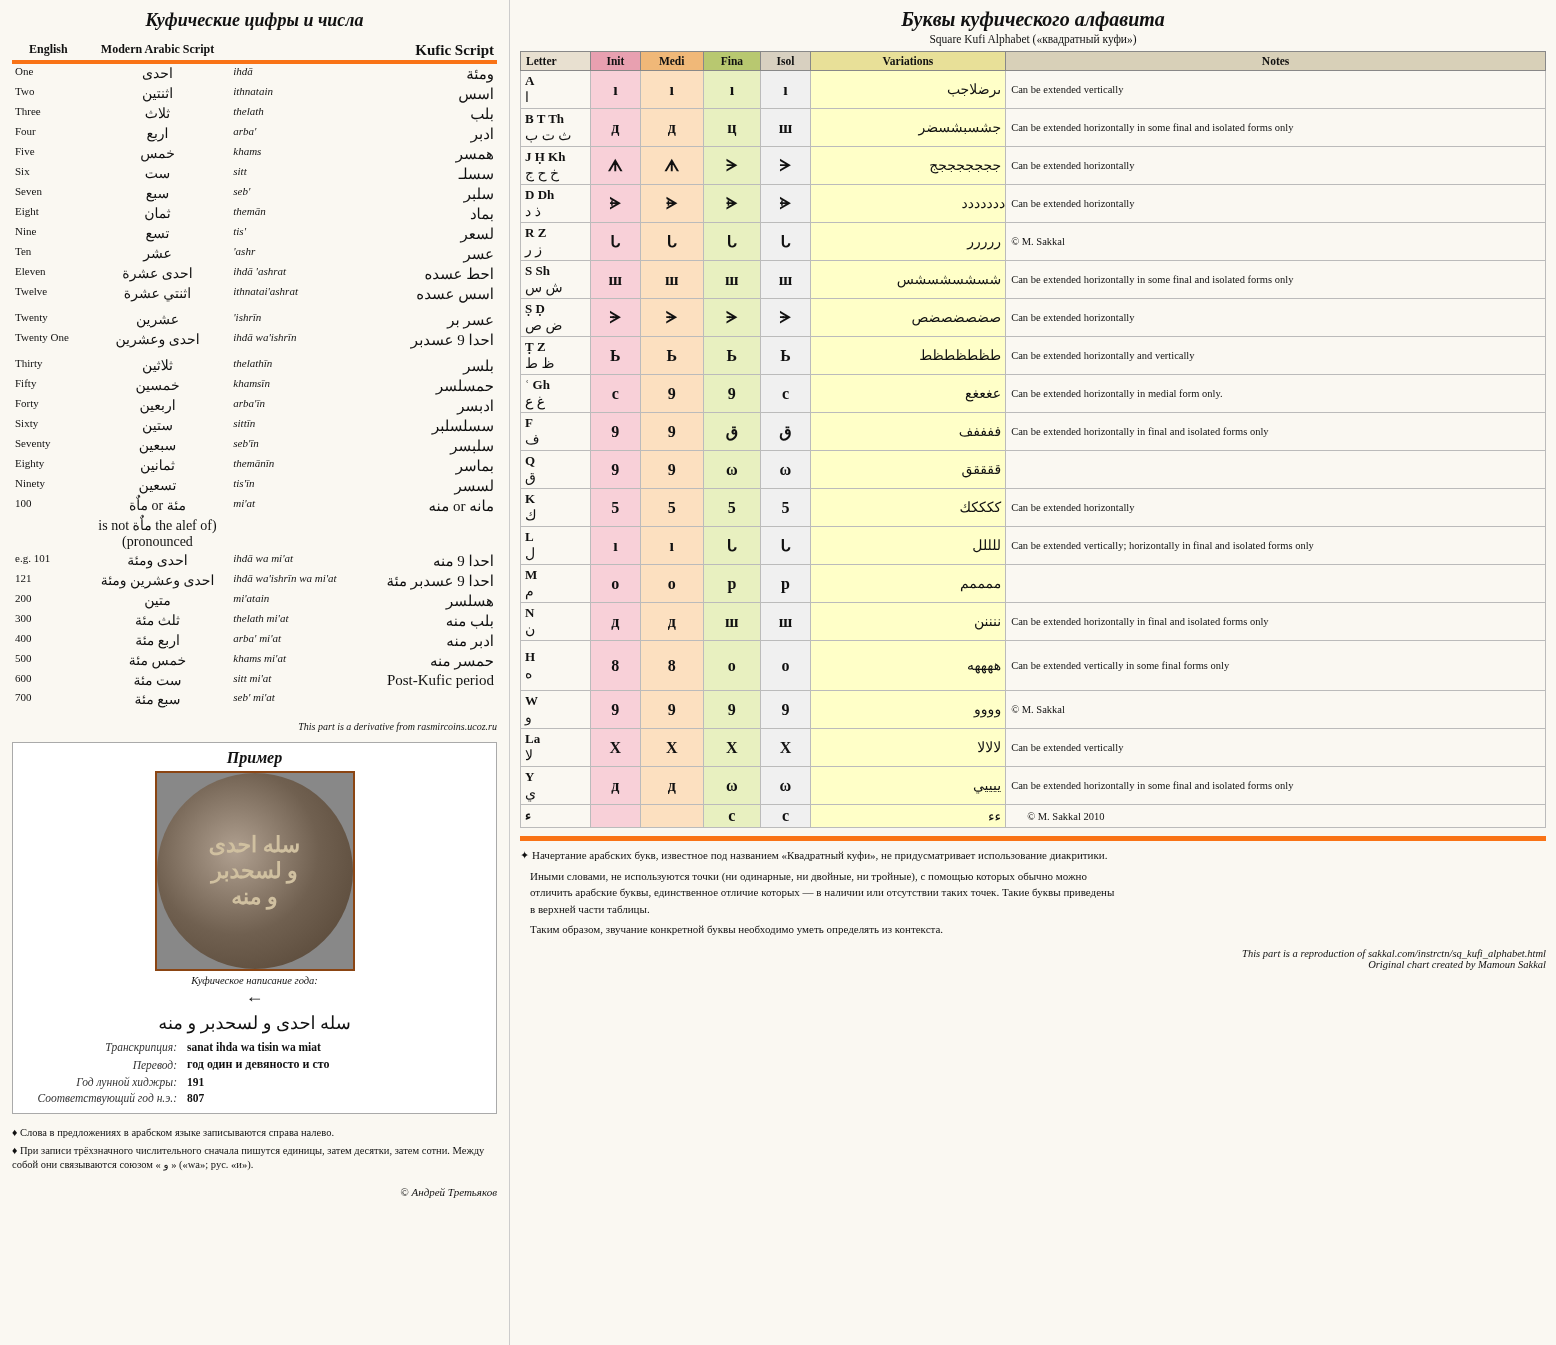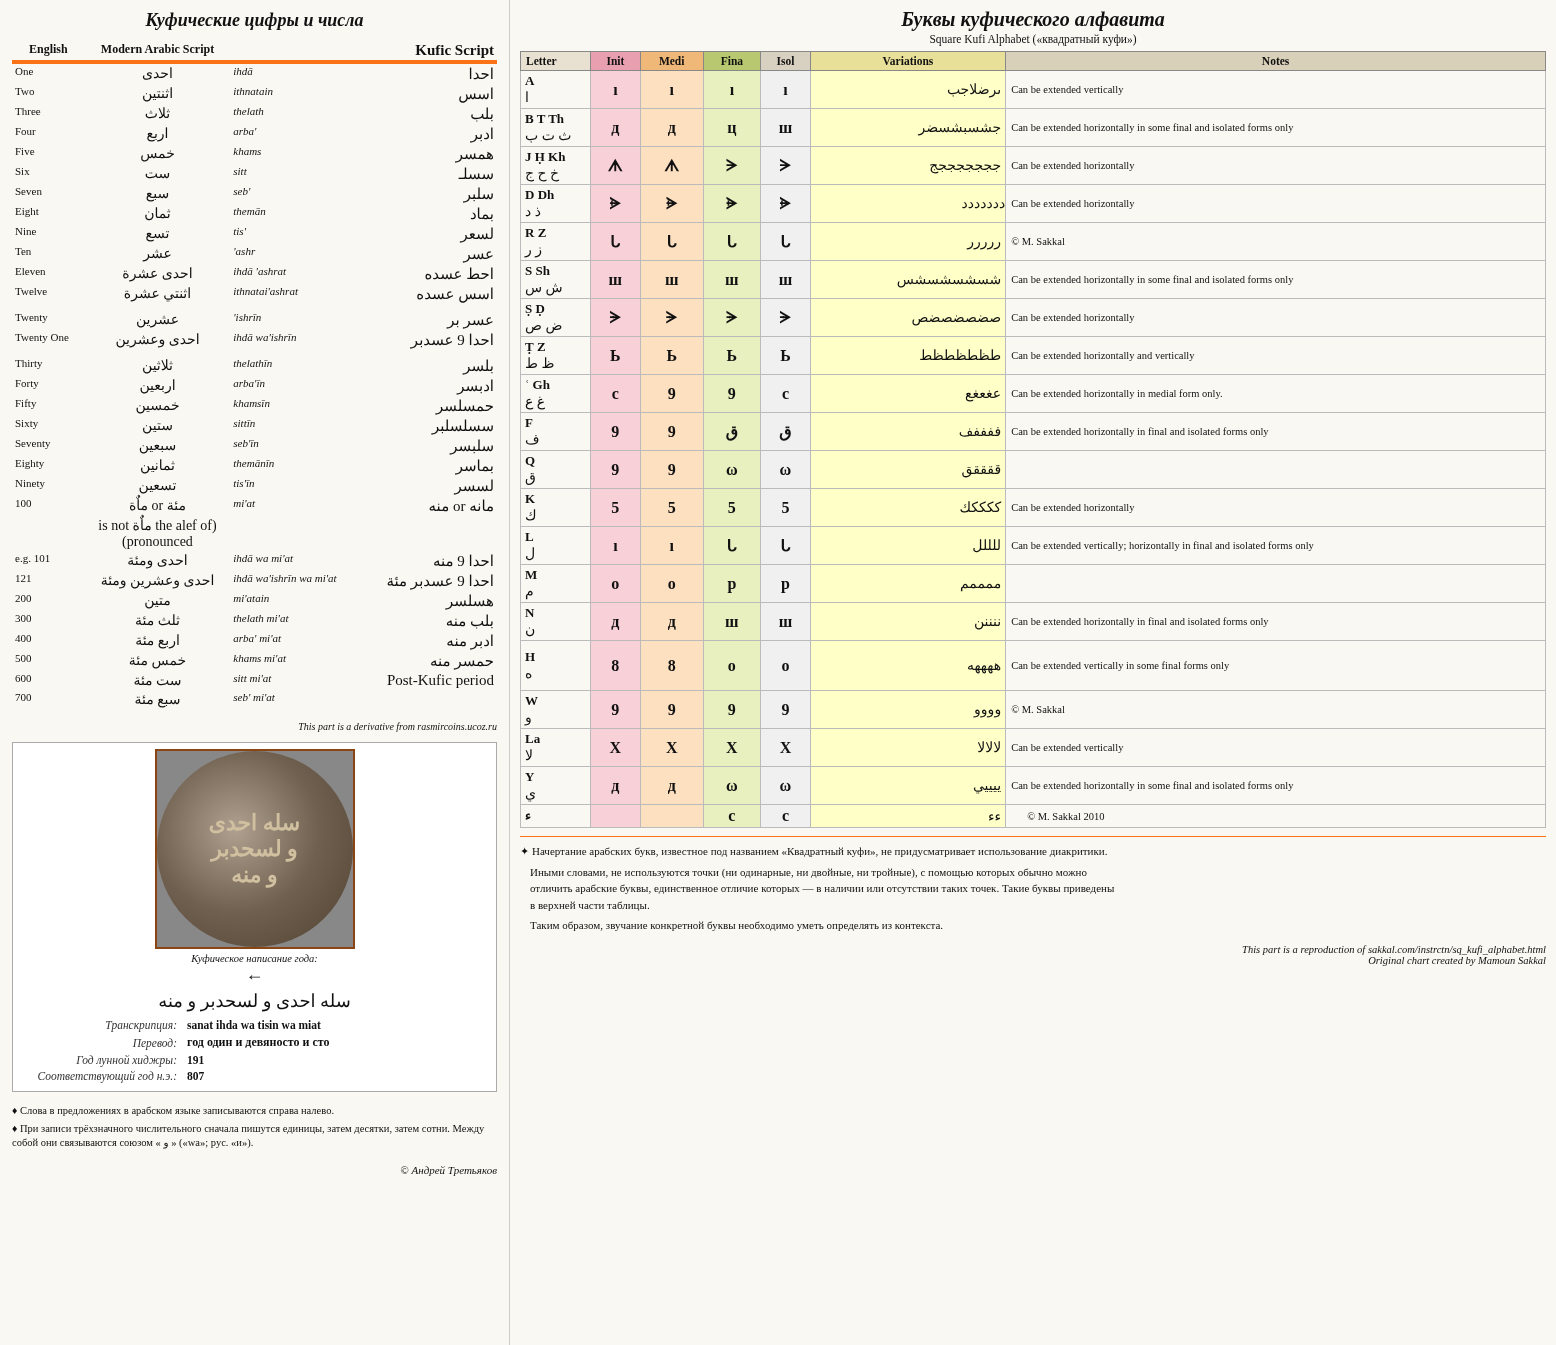--- a/index.html
+++ b/index.html
@@ -214,21 +214,21 @@
     .th-var  { background: #e8e098 !important; }
     .th-notes { background: #d8d0b8 !important; }
 
     .letter-main { font-size: 13px; font-weight: bold; }
     .letter-arabic { font-size: 14px; direction: rtl; display: block; }
 
     .right-footnotes {
       margin-top: 8px;
       font-size: 11px;
       line-height: 1.5;
-      border-top: 1px solid #f97316;
+      border-top: 5px solid #f97316;
       padding-top: 6px;
     }
     .right-footnote-line {
       margin-bottom: 4px;
     }
     .right-copyright {
       text-align: right;
       font-size: 10.5px;
       font-style: italic;
       margin-top: 6px;
@@ -254,21 +254,21 @@
         <td class="col-header col-arabic" colspan="1">Modern Arabic Script</td>
         <td class="col-header col-translit"></td>
         <td class="col-header col-kufic">Kufic Script</td>
       </tr>
     </thead>
     <tbody id="numbers-body">
     <tr>
       <td class="col-english">One</td>
       <td class="col-arabic arabic-text" style="direction:rtl;">احدى</td>
       <td class="col-translit"><em>ihdā</em></td>
-      <td class="col-kufic kufic-text" style="direction:rtl;">احدا</td>
+      <td class="col-kufic kufic-text" style="direction:rtl;">ومئة</td>
     </tr>
         <tr>
       <td class="col-english">Two</td>
       <td class="col-arabic arabic-text" style="direction:rtl;">اثنتين</td>
       <td class="col-translit"><em>ithnatain</em></td>
       <td class="col-kufic kufic-text" style="direction:rtl;">اسس</td>
     </tr>
         <tr>
       <td class="col-english">Three</td>
       <td class="col-arabic arabic-text" style="direction:rtl;">ثلاث</td>
@@ -347,30 +347,30 @@
         <tr>
           <td colspan="4" style="height:6px;"></td>
         </tr>
         <tr>
       <td class="col-english">Thirty</td>
       <td class="col-arabic arabic-text" style="direction:rtl;">ثلاثين</td>
       <td class="col-translit"><em>thelathīn</em></td>
       <td class="col-kufic kufic-text" style="direction:rtl;">بلسر</td>
     </tr>
         <tr>
+      <td class="col-english">Fifty</td>
+      <td class="col-arabic arabic-text" style="direction:rtl;">خمسين</td>
+      <td class="col-translit"><em>khamsīn</em></td>
+      <td class="col-kufic kufic-text" style="direction:rtl;">حمسلسر</td>
+    </tr>
+        <tr>
       <td class="col-english">Forty</td>
       <td class="col-arabic arabic-text" style="direction:rtl;">اربعين</td>
       <td class="col-translit"><em>arba'īn</em></td>
       <td class="col-kufic kufic-text" style="direction:rtl;">ادبسر</td>
-    </tr>
-        <tr>
-      <td class="col-english">Fifty</td>
-      <td class="col-arabic arabic-text" style="direction:rtl;">خمسين</td>
-      <td class="col-translit"><em>khamsīn</em></td>
-      <td class="col-kufic kufic-text" style="direction:rtl;">حمسلسر</td>
     </tr>
         <tr>
       <td class="col-english">Sixty</td>
       <td class="col-arabic arabic-text" style="direction:rtl;">ستين</td>
       <td class="col-translit"><em>sittīn</em></td>
       <td class="col-kufic kufic-text" style="direction:rtl;">سسلسلبر</td>
     </tr>
         <tr>
       <td class="col-english">Seventy</td>
       <td class="col-arabic arabic-text" style="direction:rtl;">سبعين</td>
@@ -448,20 +448,21 @@
       <td class="col-arabic arabic-text" style="direction:rtl;">سبع مئة</td>
       <td class="col-translit"><em>seb' mi'at</em></td>
       <td class="col-kufic kufic-text" style="direction:rtl;"></td>
     </tr>
       </tbody>
   </table>
 
   <div class="note-small">This part is a derivative from rasmircoins.ucoz.ru</div>
 
   <div class="example-section">
+    <div class="example-title">Пример</div>
     <div class="coin-image">
       <div class="coin-image-inner">
         <div class="coin-inscription">
           سله احدی<br>
           و لسحدبر<br>
           و منه
         </div>
       </div>
     </div>
     <div style="text-align:center; font-size:10.5px; font-style:italic; margin-top:4px;">Куфическое написание года:</div>

